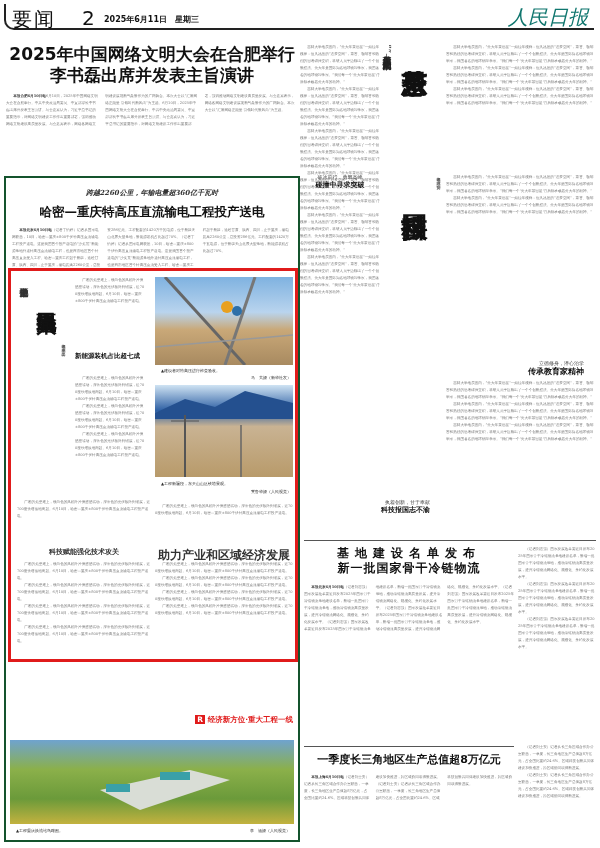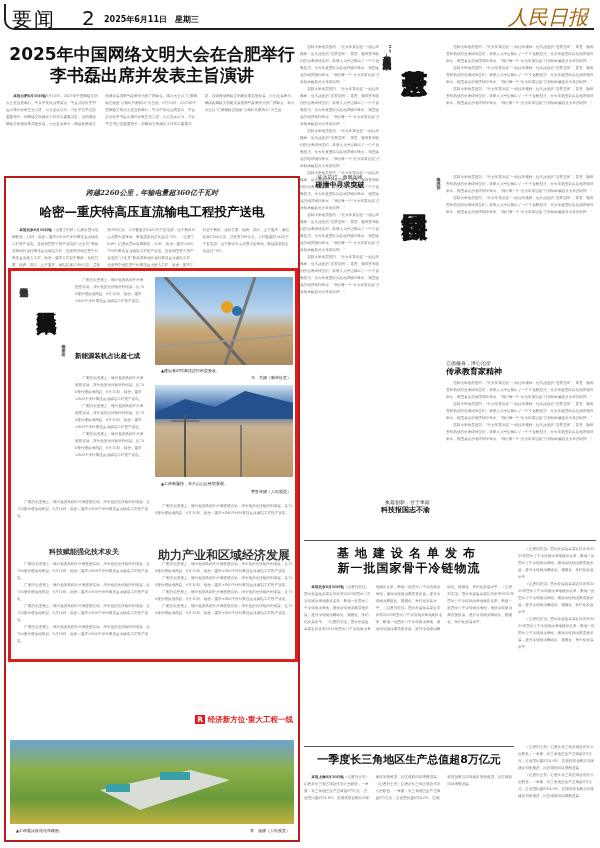--- a/index.html
+++ b/index.html
@@ -3,25 +3,25 @@
 <meta charset="utf-8">
 <style>
 *{box-sizing:border-box;margin:0;padding:0}
 body{width:600px;height:848px;background:#fff;font-family:"DejaVu Serif",serif;color:#111;position:relative;overflow:hidden}
 .abs{position:absolute}
 .hdr{left:0;top:0;width:600px;height:34px}
 .hdr-tab{left:4px;top:4px;height:26px;border-left:2px solid #222;border-bottom:2px solid #222;border-radius:0 0 0 10px;width:590px}
 .sec{left:12px;top:6px;font-family:"DejaVu Sans",sans-serif;font-size:20px;letter-spacing:2px}
 .pg{left:82px;top:6px;font-family:"DejaVu Sans",sans-serif;font-size:20px}
 .date{left:104px;top:14px;font-family:"DejaVu Sans",sans-serif;font-size:8px;font-weight:bold}
-.logo{right:12px;top:4px;font-family:"DejaVu Serif",serif;font-style:italic;font-size:20px;color:#a16207}
+.logo{right:12px;top:4px;font-family:"DejaVu Serif",serif;font-style:italic;font-size:20px;color:#0f766e}
 .txt{font-size:3.6px;line-height:7px;color:#777;word-break:break-all;overflow:hidden}
 .txt p{text-indent:2em}
 .hl{font-family:"DejaVu Sans",sans-serif;font-weight:bold;text-align:center}
-.blue{border:2px solid #b91c1c}
+.blue{border:2px solid #14532d}
 .red{border:3px solid #e01b1b}
 .photo{overflow:hidden}
 .cap{font-size:4px;color:#333}
 .rule{height:1px;background:#555}
 </style>
 </head>
 <body>
 
 <div class="abs hdr">
   <div class="abs hdr-tab"></div>
@@ -54,21 +54,21 @@
   <div class="abs" style="left:136px;top:130px;writing-mode:vertical-rl;font-size:4px;color:#555;height:100px">本报记者　汪志球　孙智文</div>
   <div class="abs txt" style="left:146px;top:0;width:150px;height:130px">
       <p>吉林大学地质宫内，“黄大年茶思屋”一如往年模样：但凡熟悉的“追梦空间”，茶香、咖啡香和热烈的思考碰撞交织，科研人员手边聊出了一个个创新想法。黄大年是国际知名地球物理学家，我国著名的地球物理学家。“我们每一个‘黄大年茶思屋’背后都承载着黄大年的精神。”</p>
       <p>吉林大学地质宫内，“黄大年茶思屋”一如往年模样：但凡熟悉的“追梦空间”，茶香、咖啡香和热烈的思考碰撞交织，科研人员手边聊出了一个个创新想法。黄大年是国际知名地球物理学家，我国著名的地球物理学家。“我们每一个‘黄大年茶思屋’背后都承载着黄大年的精神。”</p>
       <p>吉林大学地质宫内，“黄大年茶思屋”一如往年模样：但凡熟悉的“追梦空间”，茶香、咖啡香和热烈的思考碰撞交织，科研人员手边聊出了一个个创新想法。黄大年是国际知名地球物理学家，我国著名的地球物理学家。“我们每一个‘黄大年茶思屋’背后都承载着黄大年的精神。”</p>
     </div>
   <div class="abs txt" style="left:146px;top:130px;width:150px;height:90px">
       <p>吉林大学地质宫内，“黄大年茶思屋”一如往年模样：但凡熟悉的“追梦空间”，茶香、咖啡香和热烈的思考碰撞交织，科研人员手边聊出了一个个创新想法。黄大年是国际知名地球物理学家，我国著名的地球物理学家。“我们每一个‘黄大年茶思屋’背后都承载着黄大年的精神。”</p>
       <p>吉林大学地质宫内，“黄大年茶思屋”一如往年模样：但凡熟悉的“追梦空间”，茶香、咖啡香和热烈的思考碰撞交织，科研人员手边聊出了一个个创新想法。黄大年是国际知名地球物理学家，我国著名的地球物理学家。“我们每一个‘黄大年茶思屋’背后都承载着黄大年的精神。”</p>
     </div>
-  <div class="abs" style="left:146px;top:316px;width:150px;text-align:left">
+  <div class="abs" style="left:134px;top:316px;width:150px;text-align:right">
     <div style="font-size:5px;color:#444">立德修身，潜心治学</div>
     <div style="font-size:8px;font-weight:bold">传承教育家精神</div>
   </div>
   <div class="abs txt" style="left:146px;top:336px;width:150px;height:154px">
       <p>吉林大学地质宫内，“黄大年茶思屋”一如往年模样：但凡熟悉的“追梦空间”，茶香、咖啡香和热烈的思考碰撞交织，科研人员手边聊出了一个个创新想法。黄大年是国际知名地球物理学家，我国著名的地球物理学家。“我们每一个‘黄大年茶思屋’背后都承载着黄大年的精神。”</p>
       <p>吉林大学地质宫内，“黄大年茶思屋”一如往年模样：但凡熟悉的“追梦空间”，茶香、咖啡香和热烈的思考碰撞交织，科研人员手边聊出了一个个创新想法。黄大年是国际知名地球物理学家，我国著名的地球物理学家。“我们每一个‘黄大年茶思屋’背后都承载着黄大年的精神。”</p>
       <p>吉林大学地质宫内，“黄大年茶思屋”一如往年模样：但凡熟悉的“追梦空间”，茶香、咖啡香和热烈的思考碰撞交织，科研人员手边聊出了一个个创新想法。黄大年是国际知名地球物理学家，我国著名的地球物理学家。“我们每一个‘黄大年茶思屋’背后都承载着黄大年的精神。”</p>
     </div>
   <div class="abs txt" style="left:0;top:140px;width:0;height:0"></div>
   <div class="abs" style="left:0;top:130px;width:80px;text-align:center">

